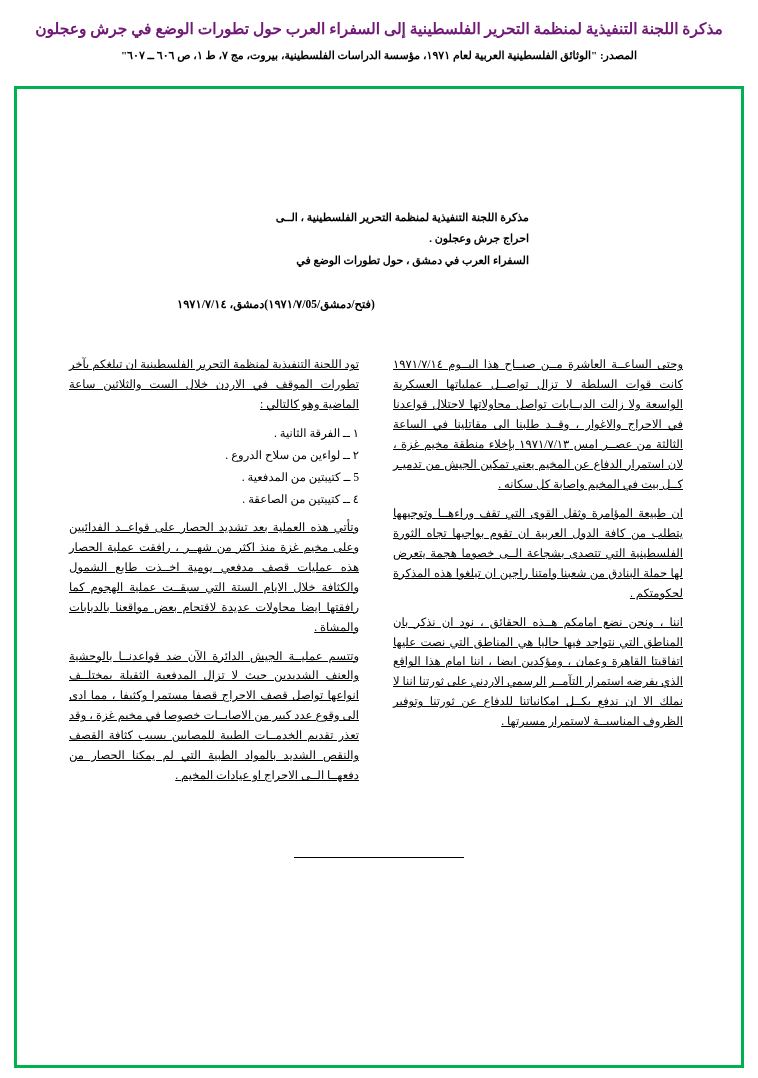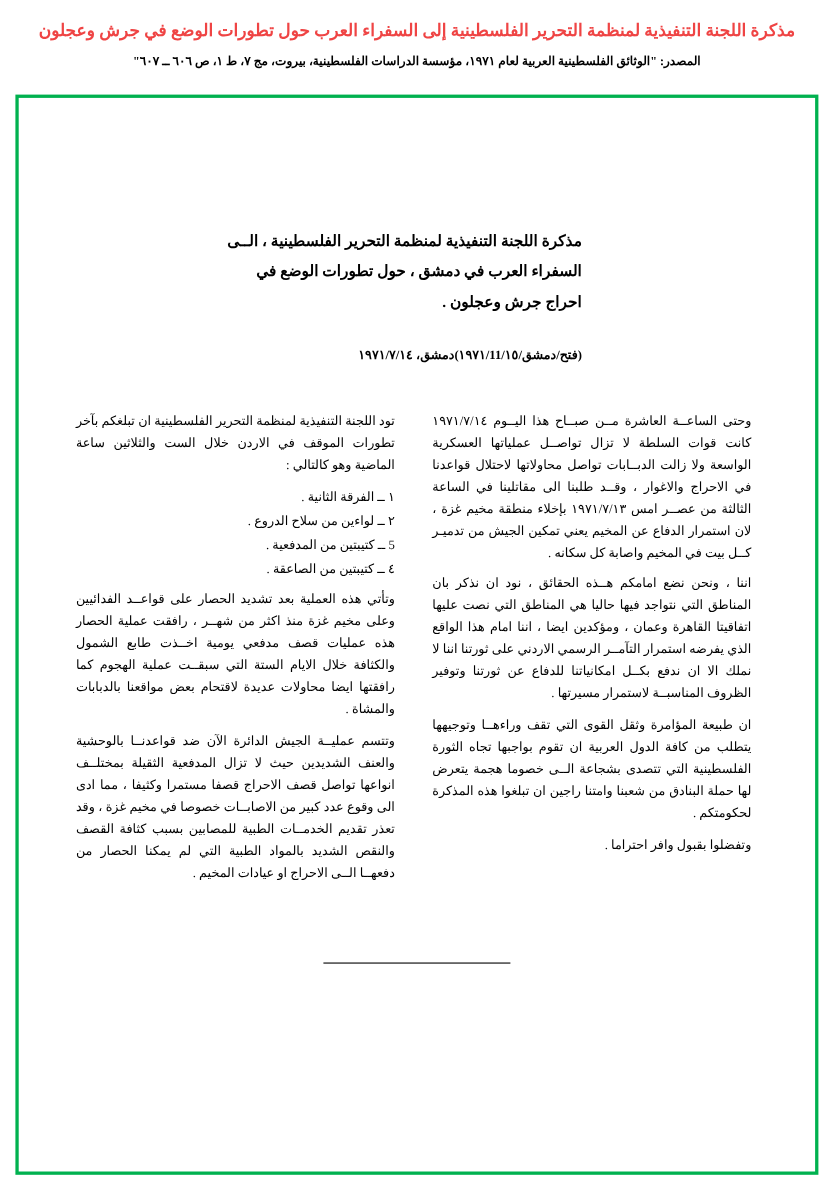--- a/index.html
+++ b/index.html
@@ -24,21 +24,21 @@
   }
   .doc-header {
     text-align: center;
     padding: 18px 26px 4px 26px;
   }
   .doc-title {
     font-size: 15.5px;
     font-weight: bold;
     line-height: 1.45;
     letter-spacing: 0px;
-    color: #ef4444;
+    color: #701a75;
   }
   .doc-source {
     font-size: 11px;
     font-weight: bold;
     margin-top: 9px;
     color: #000;
   }
   .frame {
     position: absolute;
     top: 86px;
@@ -56,29 +56,29 @@
     bottom: 0;
     padding: 26px 30px;
     box-sizing: border-box;
   }
   .memo-head {
     margin-top: 92px;
     margin-right: 182px;
     margin-left: 120px;
   }
   .memo-head-line {
-    font-size: 14px;
+    font-size: 11px;
     font-weight: bold;
     line-height: 1.95;
     text-align: right;
   }
   .datebar {
     display: flex;
     flex-direction: row-reverse;
-    justify-content: flex-end;
+    justify-content: flex-start;
     margin-top: 26px;
     margin-right: 182px;
     margin-left: 130px;
     font-size: 11.5px;
     font-weight: bold;
   }
   .datebar .left {
     direction: rtl;
   }
   .columns {
@@ -95,20 +95,21 @@
     text-align: justify;
     text-align-last: right;
   }
   .col p {
     margin: 0 0 9px 0;
     text-align: justify;
   }
   .col p.just {
     text-align: justify;
     text-justify: inter-word;
+    text-decoration: underline;
   }
   .numlist {
     margin: 4px 0 8px 0;
     padding: 0;
     list-style: none;
   }
   .numlist li {
     text-align: right;
     margin-bottom: 2px;
     font-size: 11.6px;
@@ -133,36 +134,35 @@
   <div class="doc-header">
     <div class="doc-title">مذكرة اللجنة التنفيذية لمنظمة التحرير الفلسطينية إلى السفراء العرب حول تطورات الوضع في جرش وعجلون</div>
     <div class="doc-source">المصدر: "الوثائق الفلسطينية العربية لعام ١٩٧١، مؤسسة الدراسات الفلسطينية، بيروت، مج ٧، ط ١، ص ٦٠٦ ــ ٦٠٧"</div>
   </div>
 
   <div class="frame">
     <div class="frame-inner">
 
       <div class="memo-head">
         <div class="memo-head-line">مذكرة اللجنة التنفيذية لمنظمة التحرير الفلسطينية ، الــى</div>
+        <div class="memo-head-line">احراج جرش وعجلون .</div>
         <div class="memo-head-line">السفراء العرب في دمشق ، حول تطورات الوضع في</div>
-        <div class="memo-head-line">احراج جرش وعجلون .</div>
       </div>
 
       <div class="datebar">
         <div class="right">دمشق، ١٩٧١/٧/١٤</div>
-        <div class="left">(فتح/دمشق/١٩٧١/11/١٥)</div>
+        <div class="left">(فتح/دمشق/١٩٧١/٧/05)</div>
       </div>
 
       <div class="columns">
 
         <div class="col">
           <p class="just">وحتى الساعــة العاشرة مــن صبــاح هذا اليــوم ١٩٧١/٧/١٤ كانت قوات السلطة لا تزال تواصــل عملياتها العسكرية الواسعة ولا زالت الدبــابات تواصل محاولاتها لاحتلال قواعدنا في الاحراج والاغوار ، وقــد طلبنا الى مقاتلينا في الساعة الثالثة من عصــر امس ١٩٧١/٧/١٣ بإخلاء منطقة مخيم غزة ، لان استمرار الدفاع عن المخيم يعني تمكين الجيش من تدميـر كــل بيت في المخيم واصابة كل سكانه .</p>
+          <p class="just">ان طبيعة المؤامرة وثقل القوى التي تقف وراءهــا وتوجيهها يتطلب من كافة الدول العربية ان تقوم بواجبها تجاه الثورة الفلسطينية التي تتصدى بشجاعة الــى خصوما هجمة يتعرض لها حملة البنادق من شعبنا وامتنا راجين ان تبلغوا هذه المذكرة لحكومتكم .</p>
           <p class="just">اننا ، ونحن نضع امامكم هــذه الحقائق ، نود ان نذكر بان المناطق التي نتواجد فيها حاليا هي المناطق التي نصت عليها اتفاقيتا القاهرة وعمان ، ومؤكدين ايضا ، اننا امام هذا الواقع الذي يفرضه استمرار التآمــر الرسمي الاردني على ثورتنا اننا لا نملك الا ان ندفع بكــل امكانياتنا للدفاع عن ثورتنا وتوفير الظروف المناسبــة لاستمرار مسيرتها .</p>
-          <p class="just">ان طبيعة المؤامرة وثقل القوى التي تقف وراءهــا وتوجيهها يتطلب من كافة الدول العربية ان تقوم بواجبها تجاه الثورة الفلسطينية التي تتصدى بشجاعة الــى خصوما هجمة يتعرض لها حملة البنادق من شعبنا وامتنا راجين ان تبلغوا هذه المذكرة لحكومتكم .</p>
-          <p class="just">وتفضلوا بقبول وافر احتراما .</p>
         </div>
 
         <div class="col">
           <p class="just">تود اللجنة التنفيذية لمنظمة التحرير الفلسطينية ان تبلغكم بآخر تطورات الموقف في الاردن خلال الست والثلاثين ساعة الماضية وهو كالتالي :</p>
           <ul class="numlist">
             <li>١ ــ الفرقة الثانية .</li>
             <li>٢ ــ لواءين من سلاح الدروع .</li>
             <li>5 ــ كتيبتين من المدفعية .</li>
             <li>٤ ــ كتيبتين من الصاعقة .</li>
           </ul>

